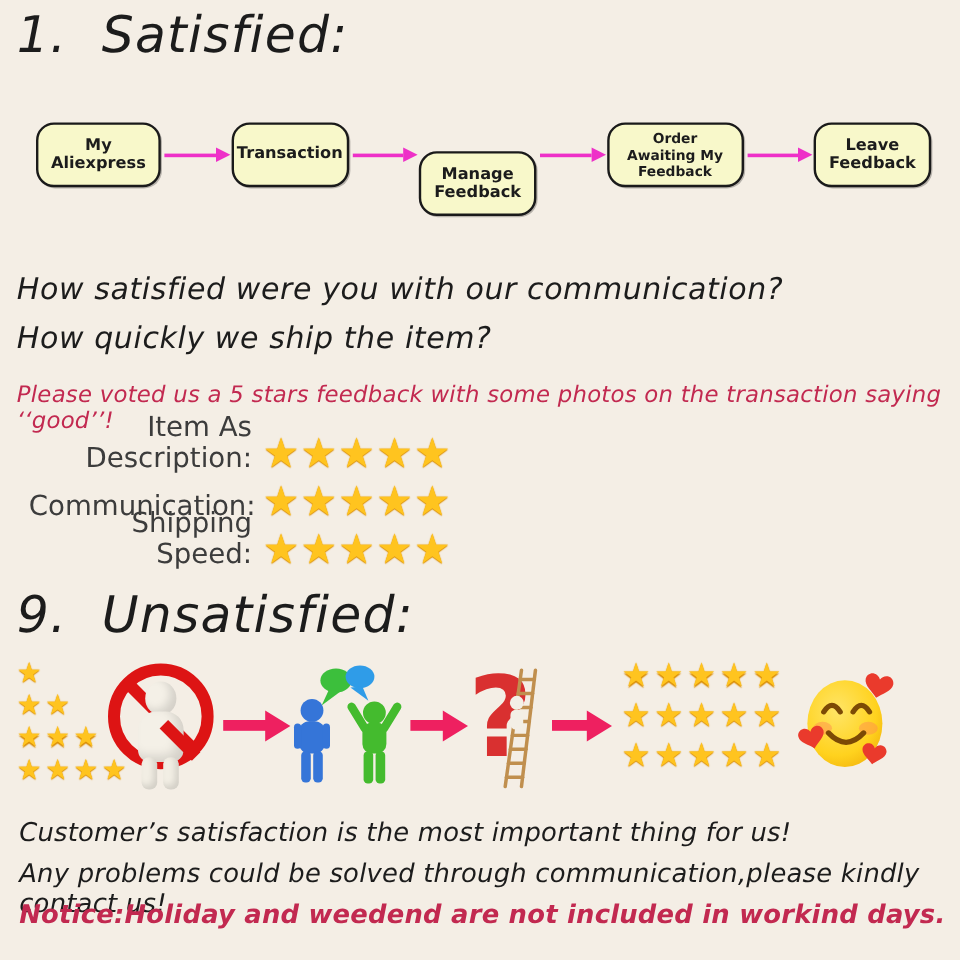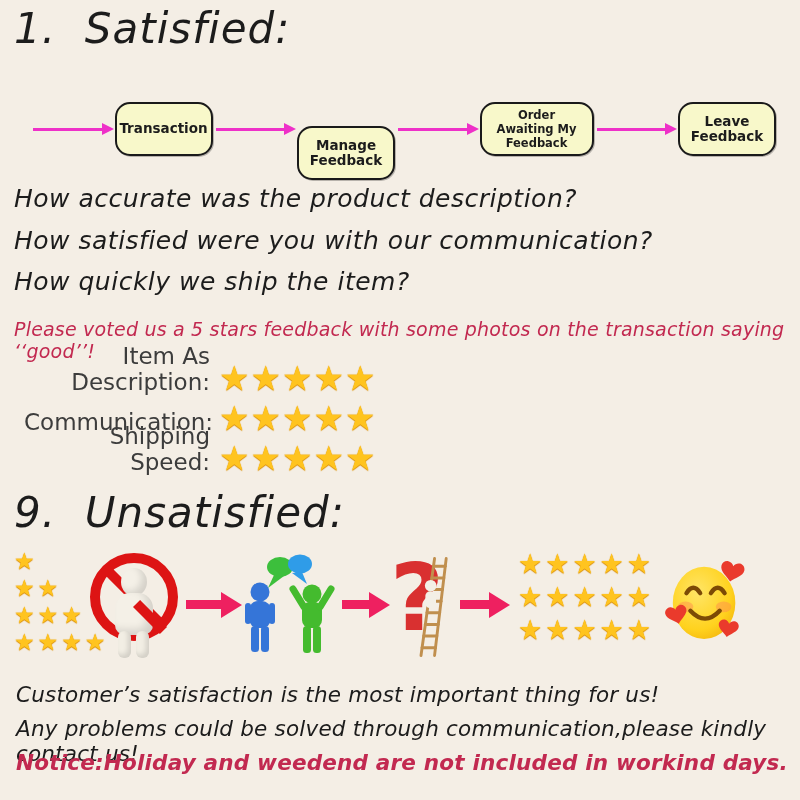--- a/index.html
+++ b/index.html
@@ -81,35 +81,36 @@
   .f2{top:750px;color:var(--note-red);font-weight:bold;}
 </style>
 </head>
 <body>
 
 <div id="canvas">
 
   <div id="title-satisfied" class="h-title hand">1.  Satisfied:</div>
 
   <div id="flow">
+    <div class="flow-box fb1">My
+Aliexpress</div>
     <div class="flow-arrow"></div>
     <div class="flow-box fb2">Transaction</div>
     <div class="flow-arrow"></div>
     <div class="flow-box fb3">Manage
 Feedback</div>
     <div class="flow-arrow"></div>
     <div class="flow-box fb4">Order
 Awaiting My
 Feedback</div>
     <div class="flow-arrow"></div>
     <div class="flow-box fb5">Leave
 Feedback</div>
   </div>
 
-  <div class="question hand q0">How accurate was the product description?</div>
   <div class="question hand q1">How satisfied were you with our communication?</div>
   <div class="question hand q2">How quickly we ship the item?</div>
 
   <div id="note" class="hand">Please voted us a 5 stars feedback with some photos on the transaction saying ‘‘good’’!</div>
 
   <div id="ratings">
     <div class="rating-row">
       <span class="rating-label">Item As Description:</span>
       <span class="stars stars-lg">★★★★★</span>
     </div>

